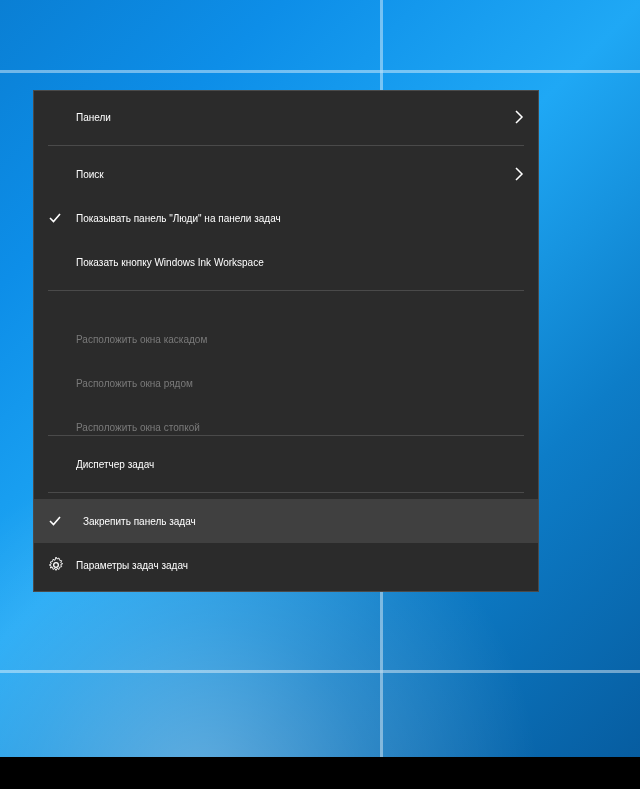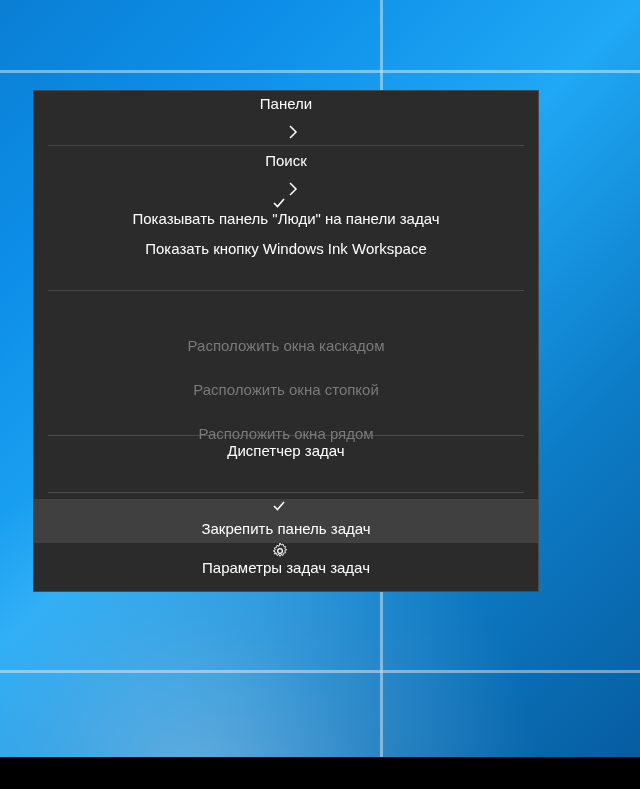--- a/index.html
+++ b/index.html
@@ -51,22 +51,21 @@
       border: 1px solid #4a4a4a;
       color: #fff;
       padding: 4px 0;
     }
     .menu-item {
       display: flex;
       align-items: center;
       padding: 0 14px;
       height: 44px;
       cursor: default;
-      font-size: 15px;
-      flex-direction: column;
+      font-size: 10px;
     }
     .menu-item.hover {
       background: #404040;
       gap: 7px;
     }
     .menu-item.disabled .label {
       color: #7a7a7a;
       margin-top: 40px;
     }
     .icon-col {
@@ -158,27 +157,27 @@
   <div class="separator"></div>
 
   <div class="menu-item disabled">
     <span class="icon-col"></span>
     <span class="label">Расположить окна каскадом</span>
     <span class="arrow-col"></span>
   </div>
 
   <div class="menu-item disabled">
     <span class="icon-col"></span>
+    <span class="label">Расположить окна рядом</span>
+    <span class="arrow-col"></span>
+  </div>
+
+  <div class="menu-item disabled">
+    <span class="icon-col"></span>
     <span class="label">Расположить окна стопкой</span>
-    <span class="arrow-col"></span>
-  </div>
-
-  <div class="menu-item disabled">
-    <span class="icon-col"></span>
-    <span class="label">Расположить окна рядом</span>
     <span class="arrow-col"></span>
   </div>
 
 
   <div class="separator"></div>
 
   <div class="menu-item">
     <span class="icon-col"></span>
     <span class="label">Диспетчер задач</span>
     <span class="arrow-col"></span>

